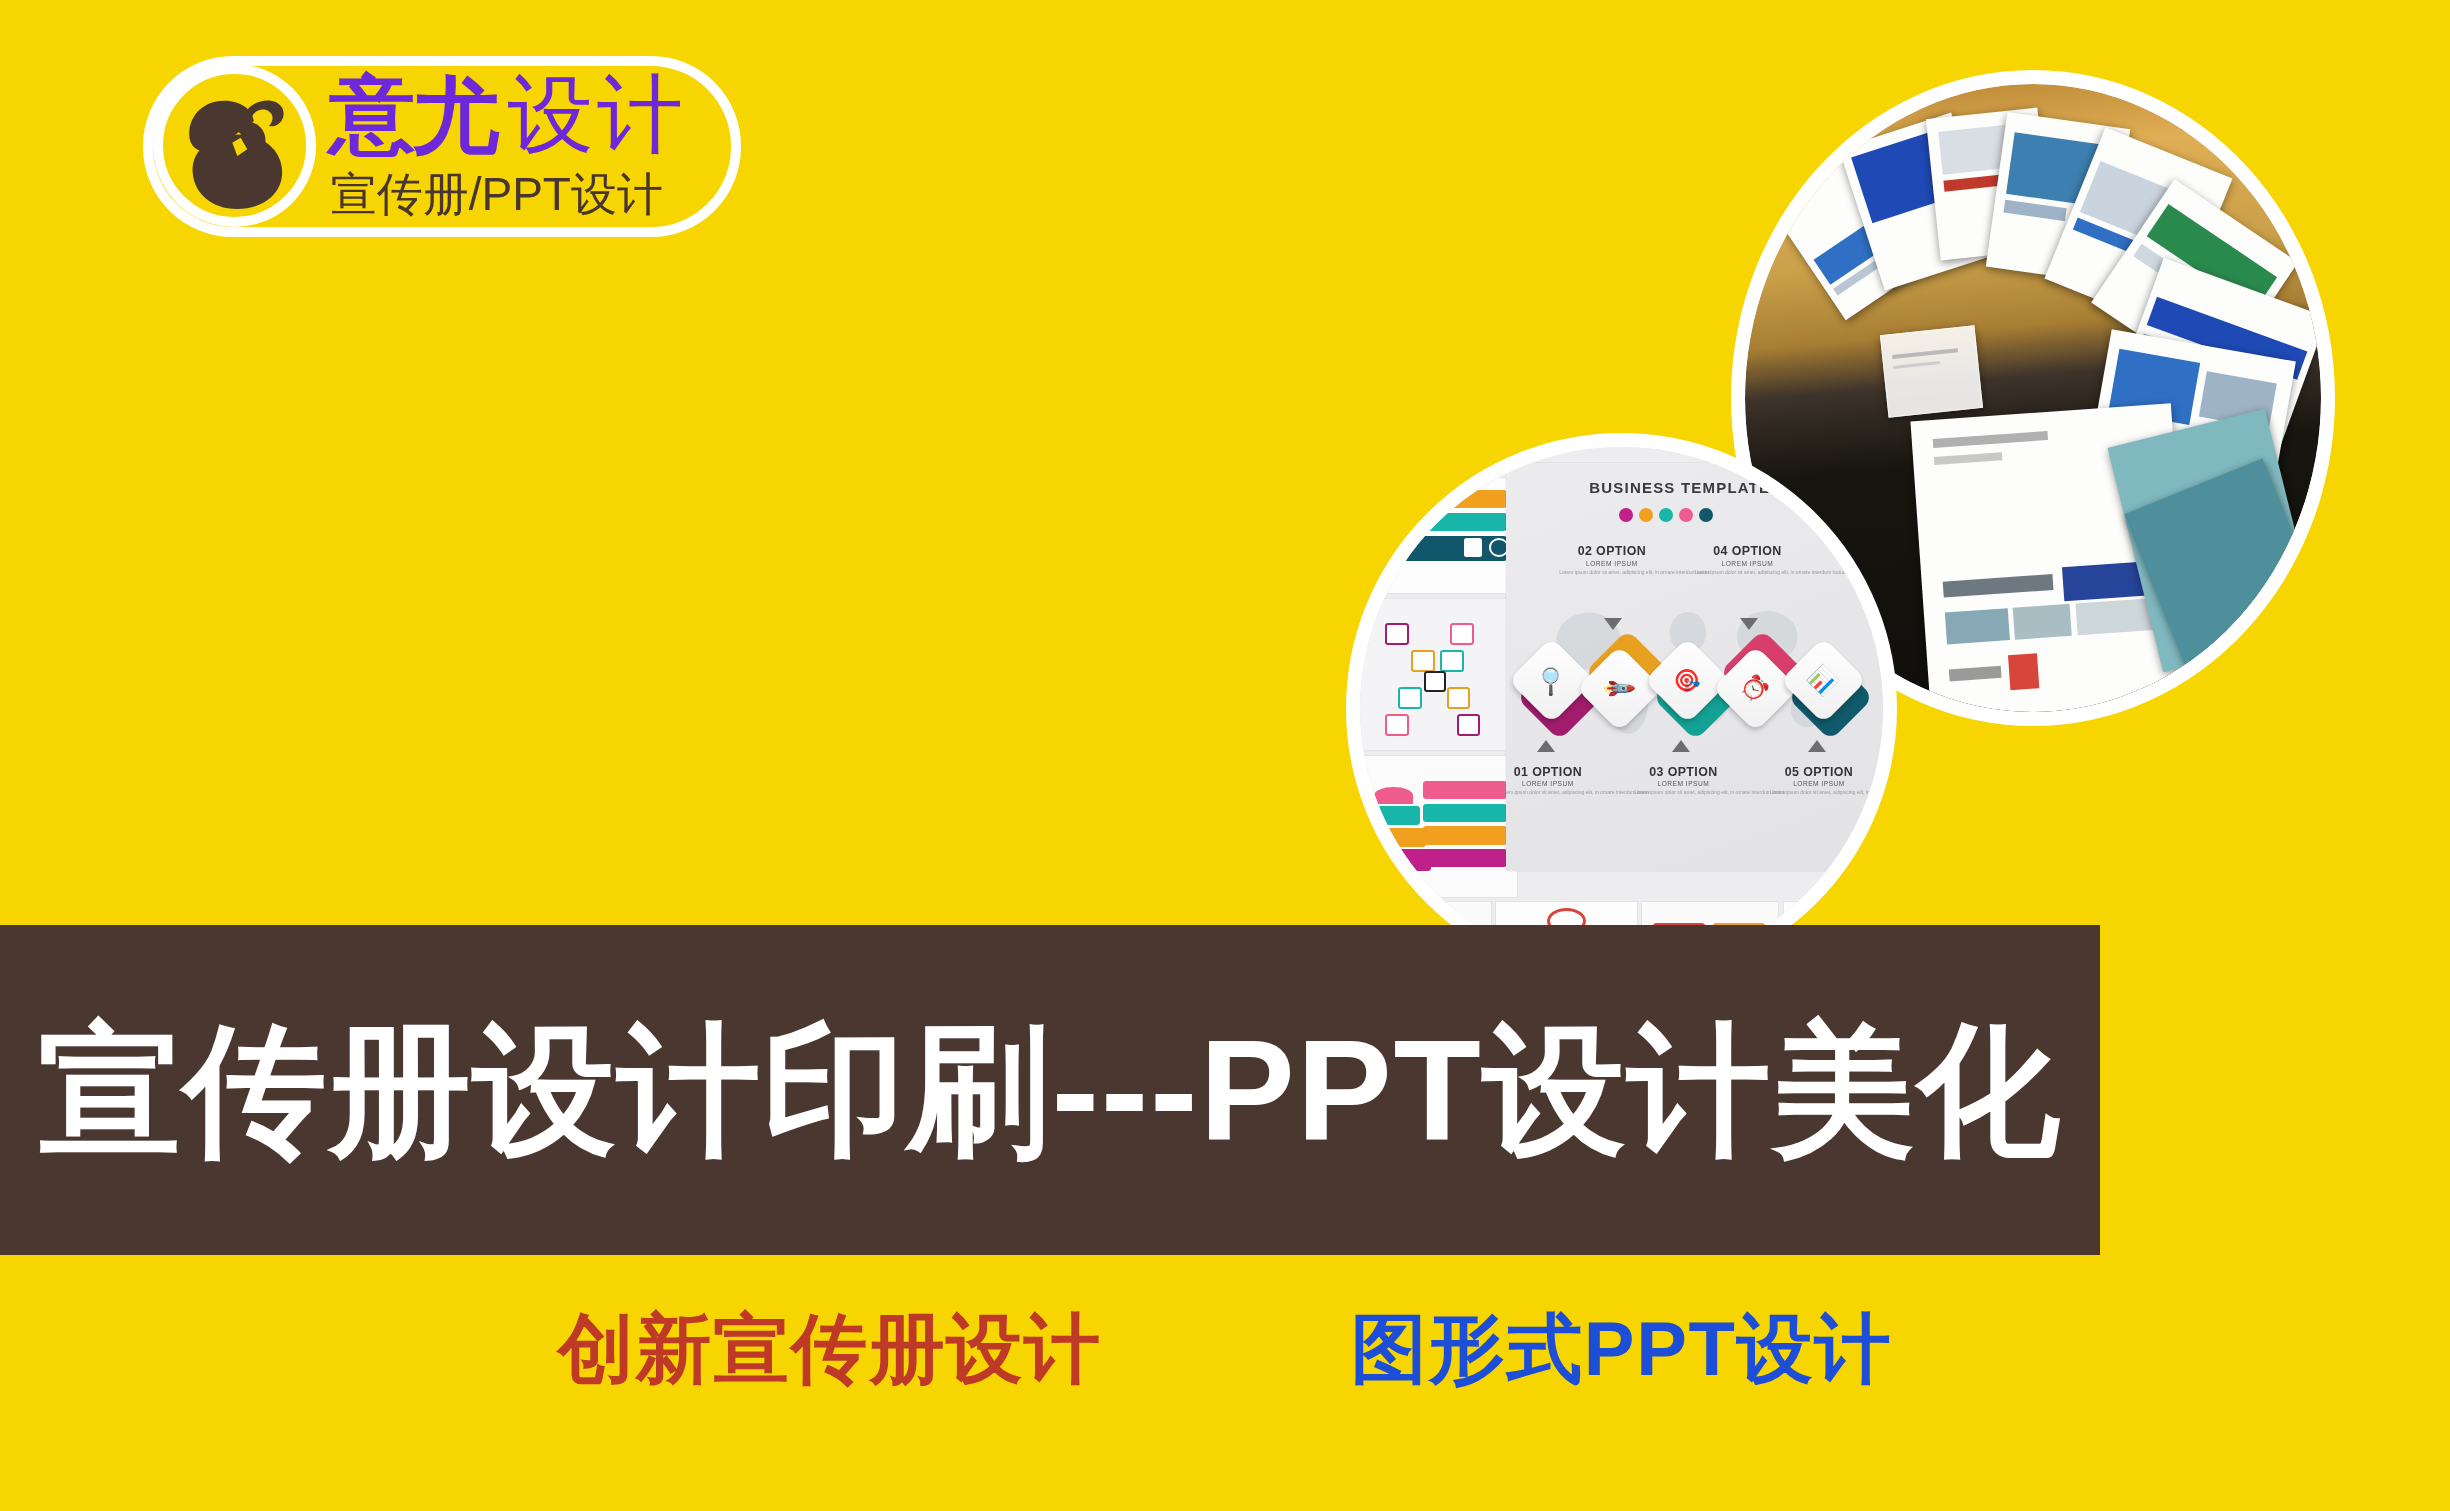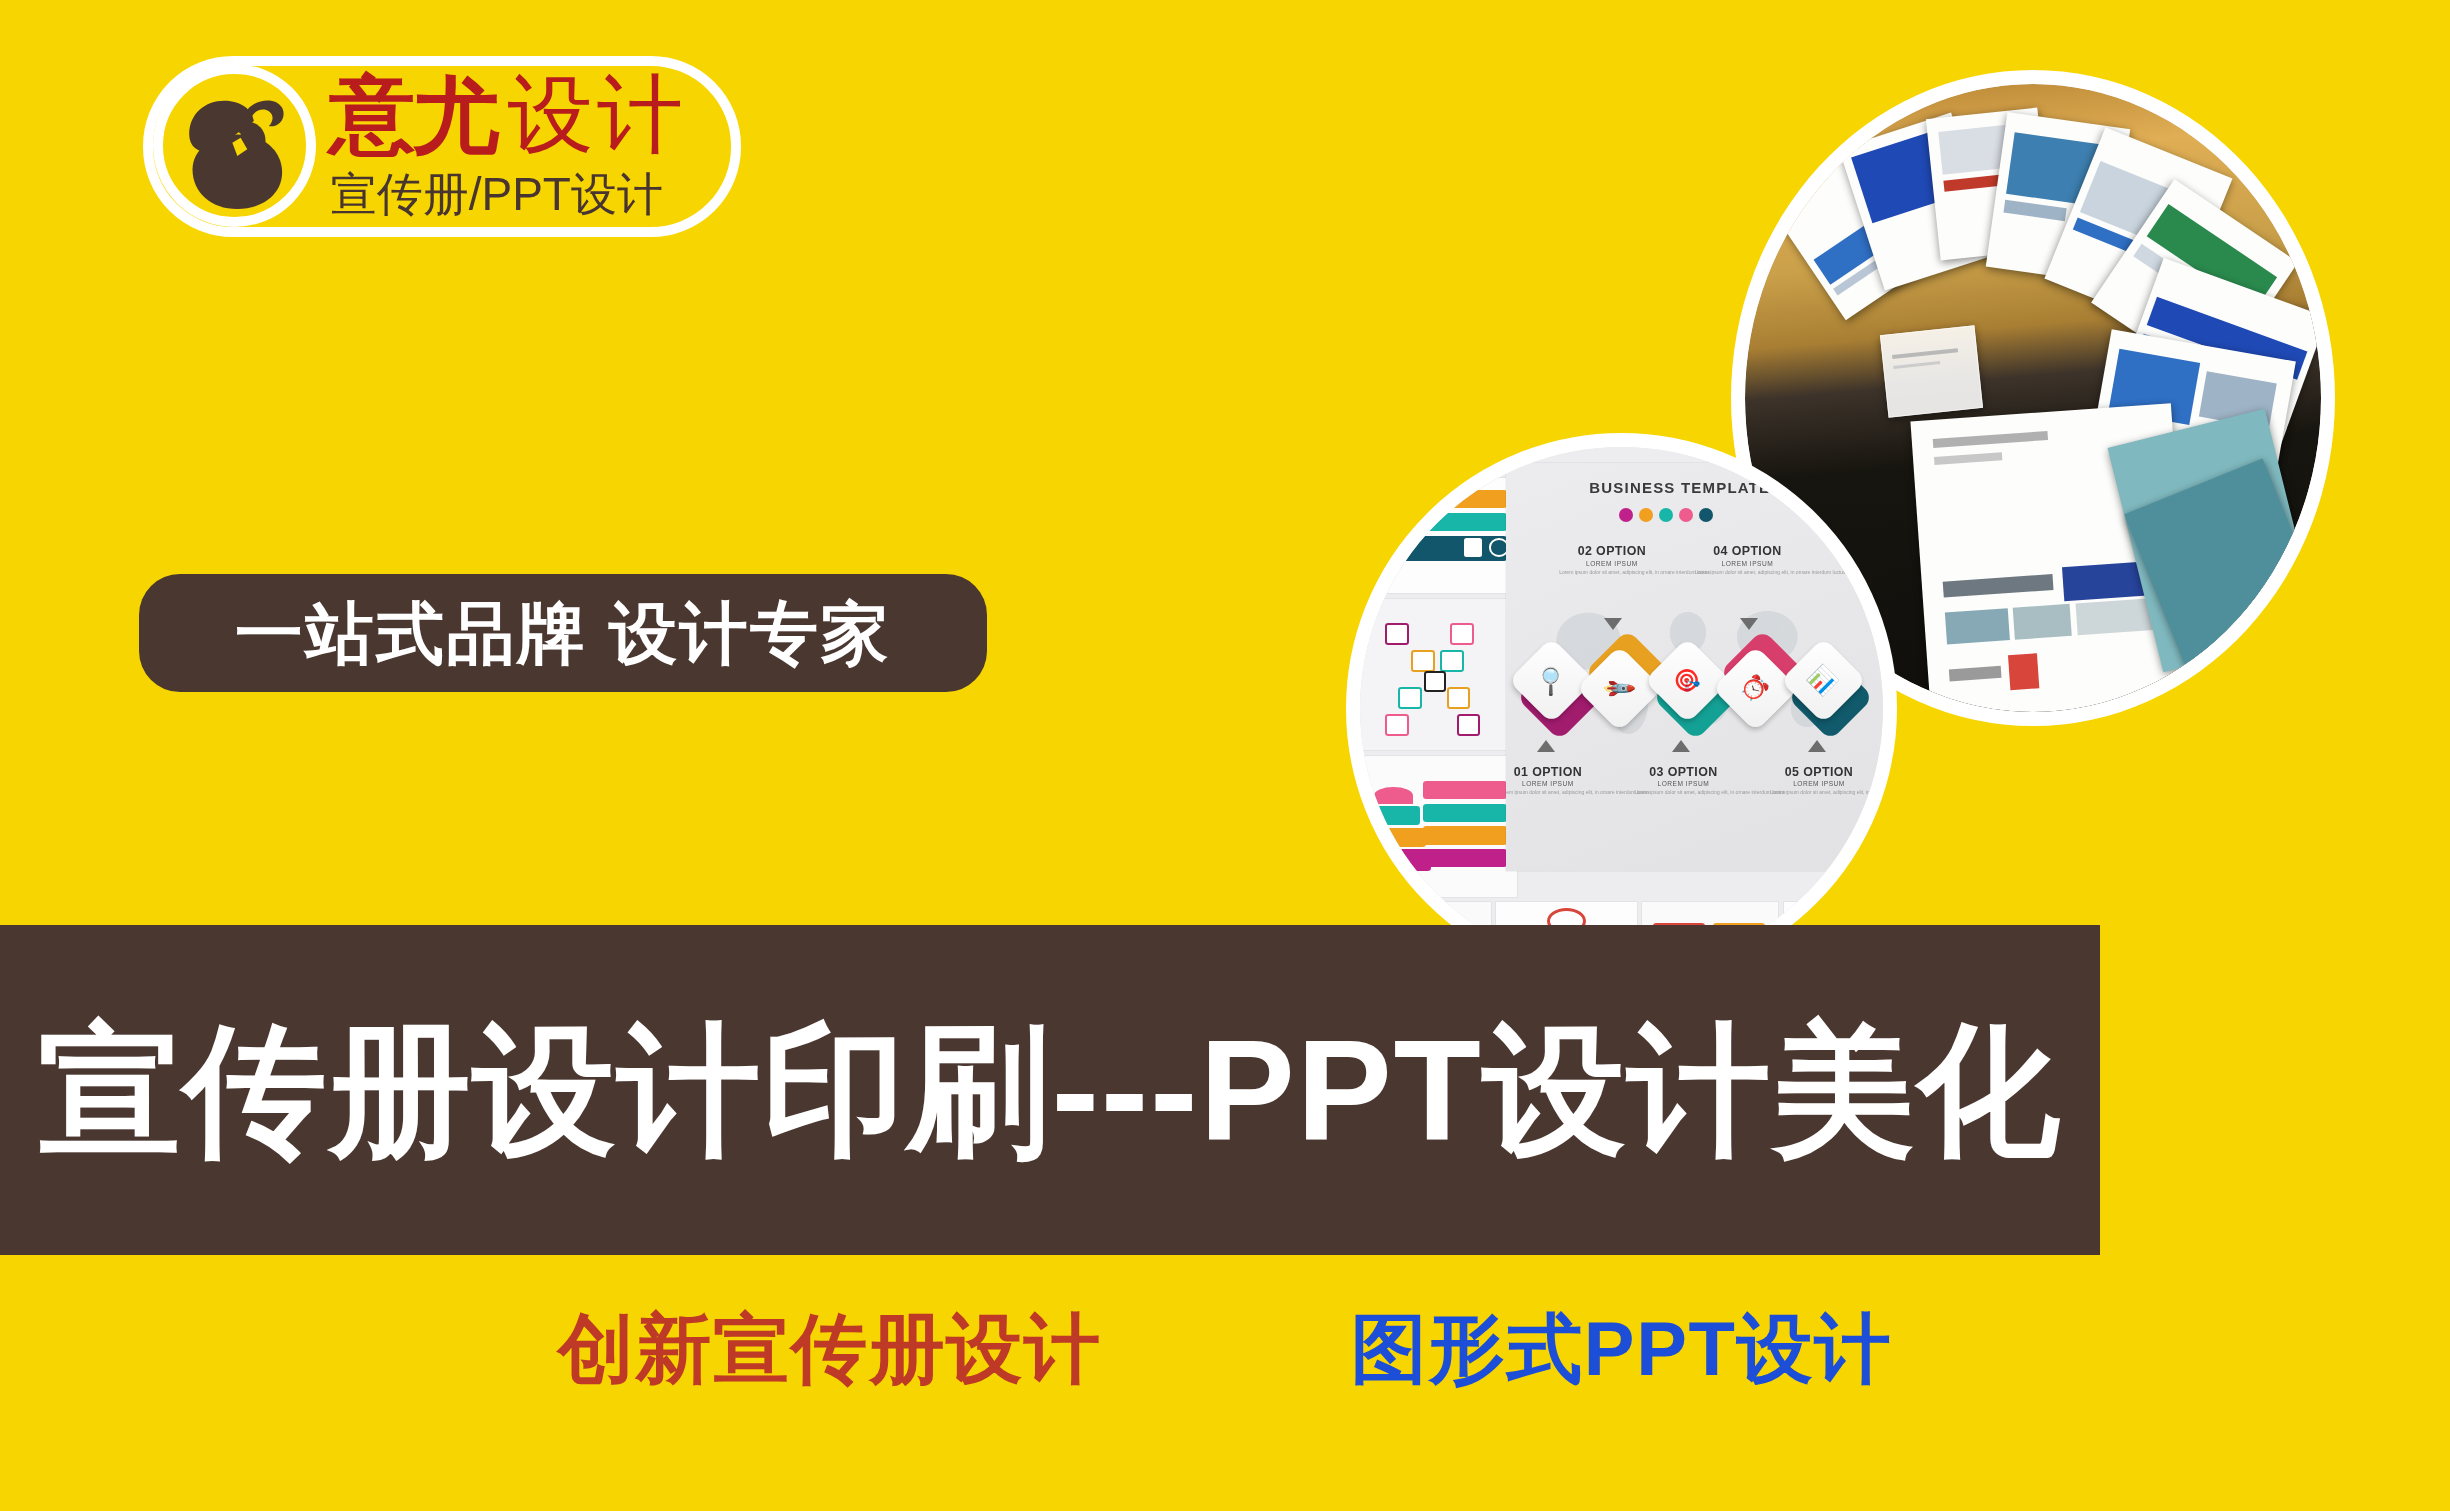--- a/index.html
+++ b/index.html
@@ -60,21 +60,21 @@
     top: 11.6px;
     width: 398px;
     height: 159px;
   }
   .logo-brand-line {
     position: absolute;
     left: 0;
     top: 3.3px;
     white-space: nowrap;
     line-height: 1;
-    color: #b91c1c;
+    color: #6d28d9;
   }
   .logo-brand-bold {
     font-size: 86px;
     font-weight: 700;
     letter-spacing: -1.7px;
   }
   .logo-brand-light {
     font-size: 86px;
     font-weight: 300;
     letter-spacing: 3.3px;
@@ -362,23 +362,20 @@
 
     <div id="logo-text-block">
       <div class="logo-brand-line">
         <span class="logo-brand-bold">意尤</span><span class="logo-brand-light">设计</span>
       </div>
       <div id="logo-tagline">宣传册/PPT设计</div>
     </div>
   </div>
 
 
-  <div id="subtitle-badge">
-    <span id="subtitle-badge-text">一站式品牌 设计专家</span>
-  </div>
 
   <div id="photo-brochures" class="photo-circle">
     <div class="photo-inner">
       <div id="brochure-scene">
 
         <div class="paper" style="left:12%;top:15%;width:20%;height:20%;transform:rotate(-34deg);">
           <div class="band" style="left:6%;top:50%;width:88%;height:22%;background:#2f6fc4;"></div>
           <div class="band" style="left:6%;top:76%;width:60%;height:6%;background:#b9c6d6;"></div>
         </div>
         <div class="paper" style="left:22%;top:10%;width:19%;height:22%;transform:rotate(-18deg);">

